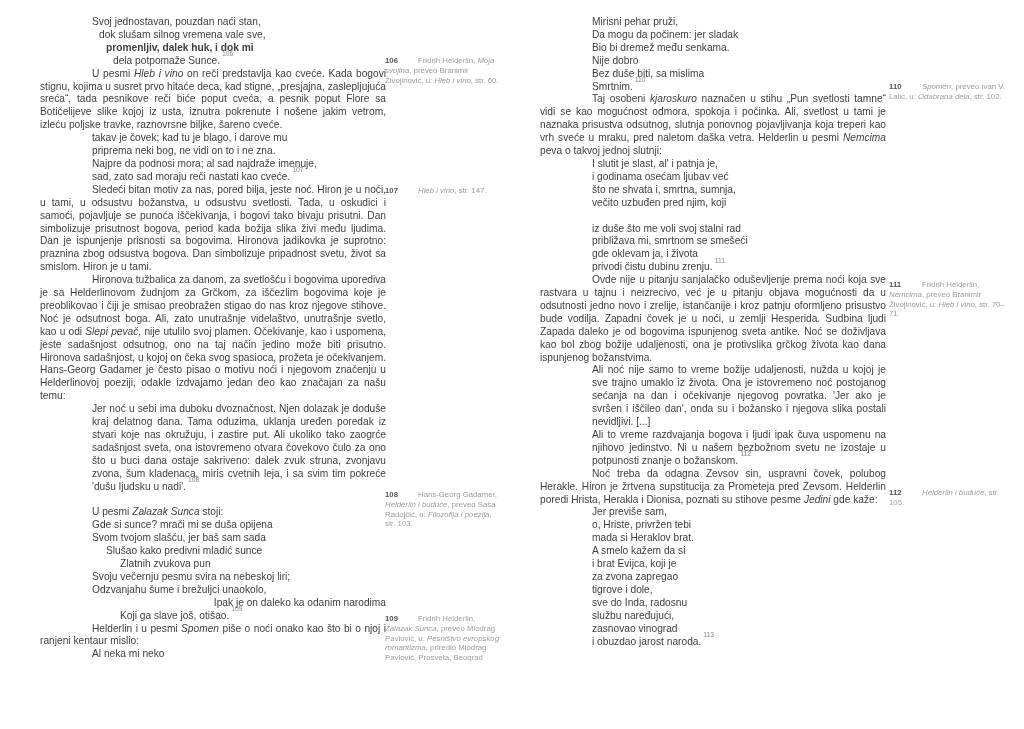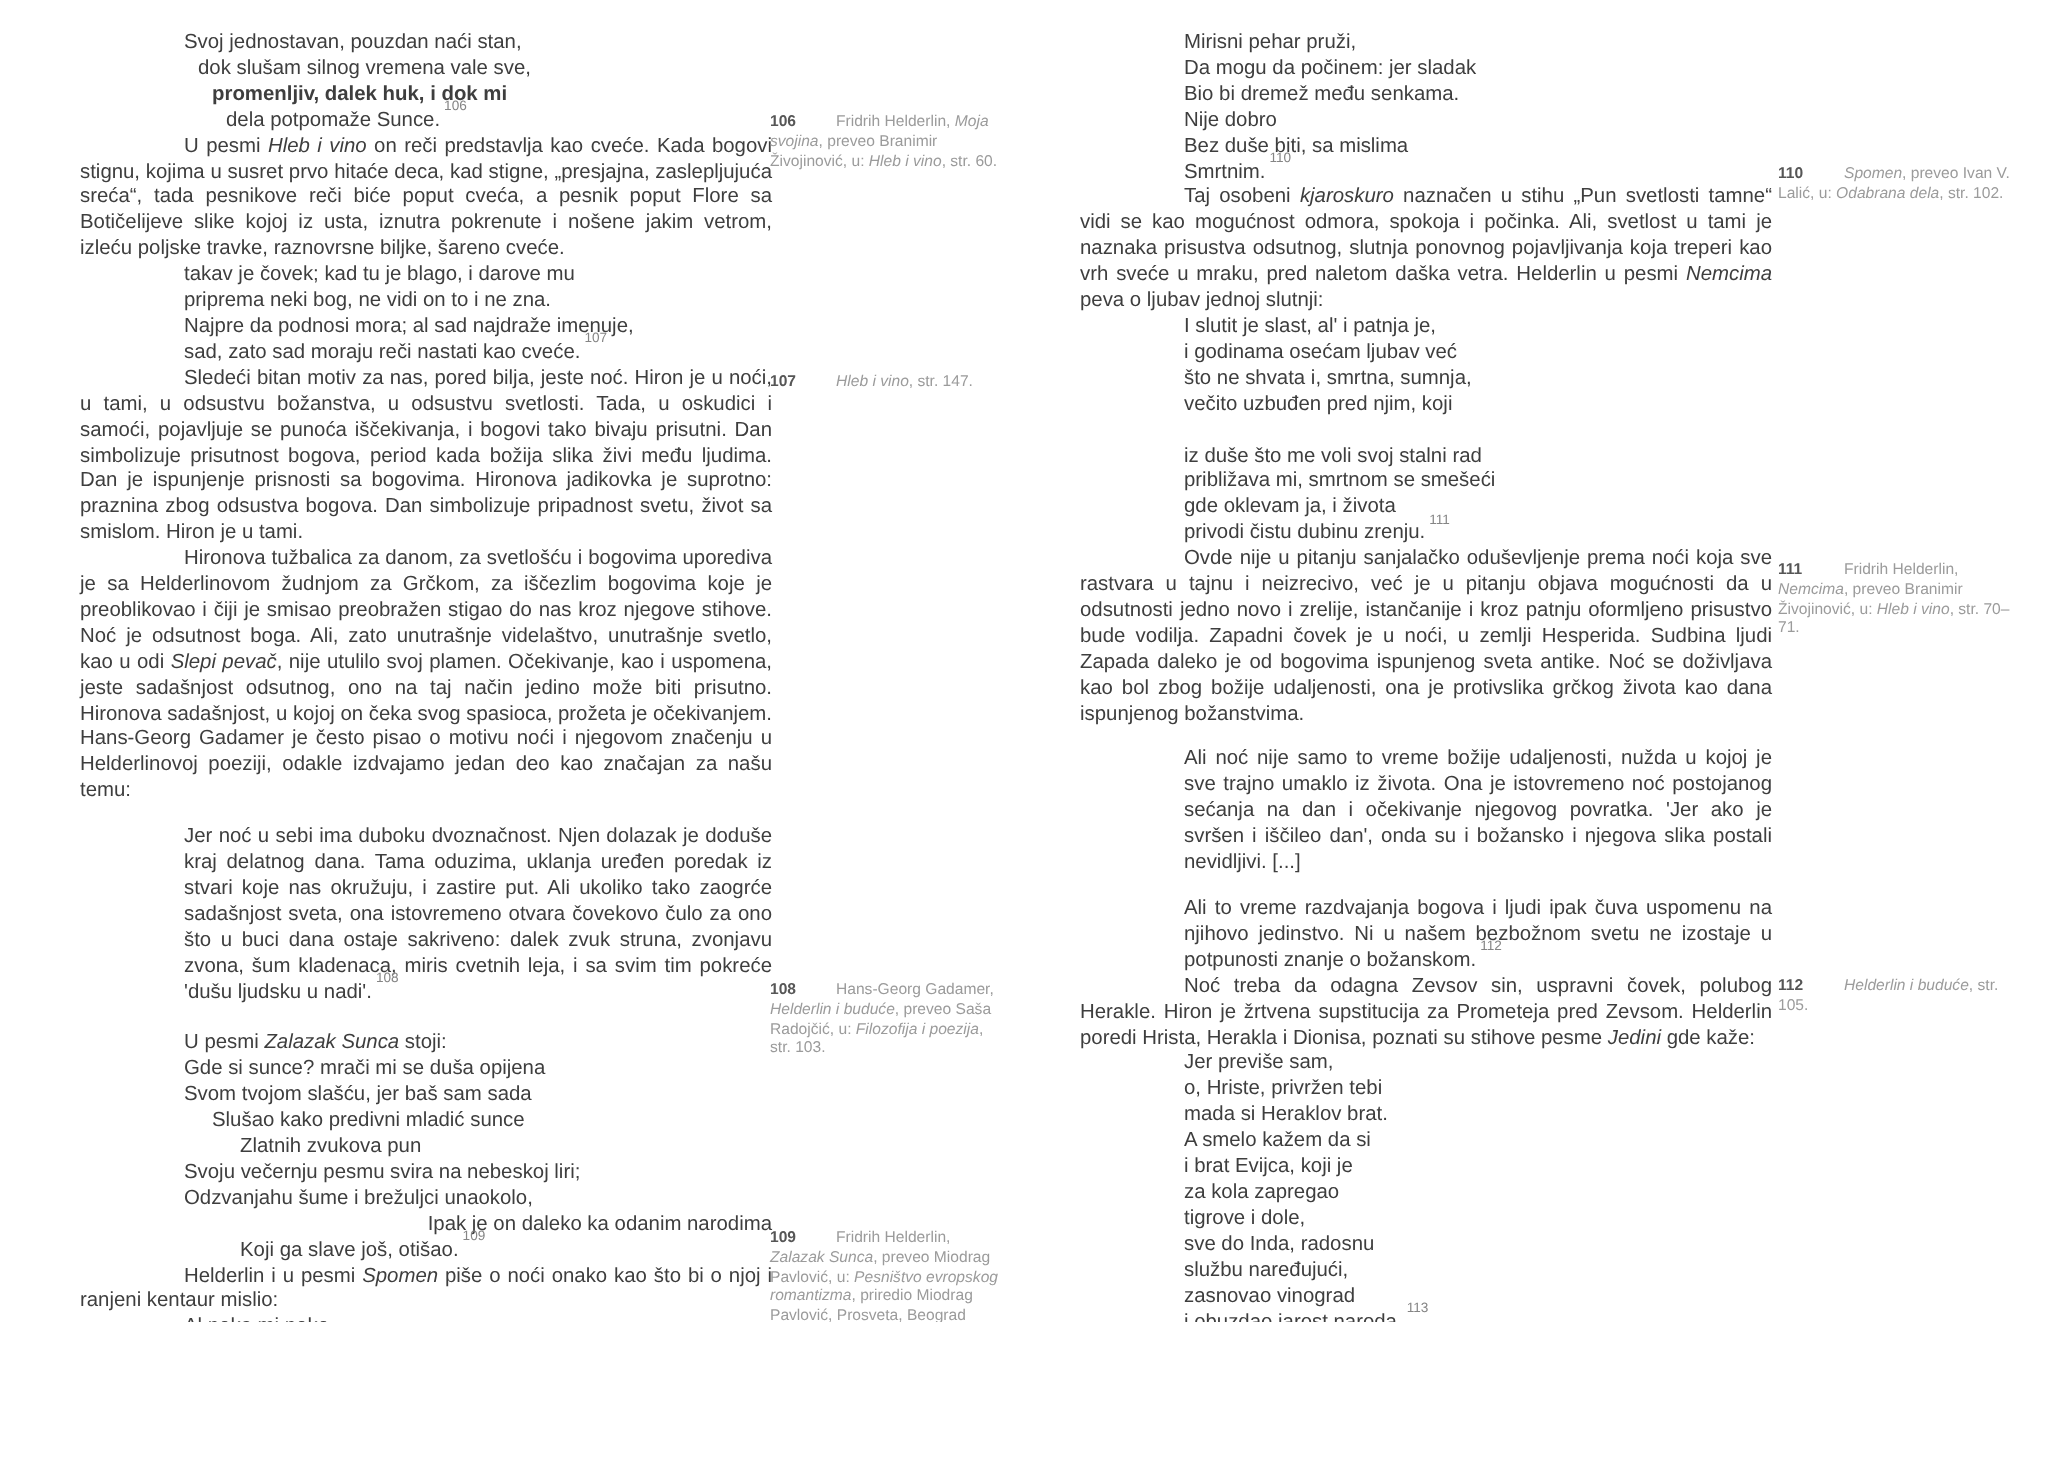--- a/index.html
+++ b/index.html
@@ -8,21 +8,21 @@
     font-family:"Liberation Sans", sans-serif; color:#3e3e3e; overflow:hidden;
   }
   .body-col {
     position:absolute; top:16px; width:346px;
     font-size:10.2px; line-height:12.9px;
   }
   .page-left  .body-col { left:40px; }
   .page-right .body-col { left:540px; }
   .body-col p { margin:0; text-align:justify; }
   .body-col p.para  { text-indent:52px; }
-  .body-col p.quote { margin-left:52px;margin-top:10px; }
+  .body-col p.quote { margin-left:52px; }
   .verse { margin-left:52px; }
   .vline { white-space:nowrap; }
   .gap { margin-top:12.9px; }
   sup.fnref {
     font-size:6.8px; line-height:0; position:relative; top:-3.2px;
     margin-left:2px; color:#858585; font-style:normal; letter-spacing:0;
   }
   .fn-col {
     position:absolute; top:4px; height:729px; width:118px;
     font-size:7.8px; line-height:9.8px; color:#9b9b9b; text-align:left;
@@ -97,21 +97,21 @@
   <section class="page page-right">
     <div class="body-col">
         <div class="verse">
           <div class="vline"><span>Mirisni pehar pruži,</span></div>
           <div class="vline"><span>Da mogu da počinem: jer sladak</span></div>
           <div class="vline"><span>Bio bi dremež među senkama.</span></div>
           <div class="vline"><span>Nije dobro</span></div>
           <div class="vline"><span>Bez duše biti, sa mislima</span></div>
           <div class="vline"><span>Smrtnim.</span><sup class="fnref">110</sup></div>
         </div>
-        <p class="para gap"><span>Taj osobeni </span><i>kjaroskuro</i><span> naznačen u stihu „Pun svetlosti tamne“ vidi se kao mogućnost odmora, spokoja i počinka. Ali, svetlost u tami je naznaka prisustva odsutnog, slutnja ponovnog pojavljivanja koja treperi kao vrh sveće u mraku, pred naletom daška vetra. Helderlin u pesmi </span><i>Nemcima</i><span> peva o ljubav jednoj slutnji:</span></p>
+        <p class="para gap"><span>Taj osobeni </span><i>kjaroskuro</i><span> naznačen u stihu „Pun svetlosti tamne“ vidi se kao mogućnost odmora, spokoja i počinka. Ali, svetlost u tami je naznaka prisustva odsutnog, slutnja ponovnog pojavljivanja koja treperi kao vrh sveće u mraku, pred naletom daška vetra. Helderlin u pesmi </span><i>Nemcima</i><span> peva o takvoj jednoj slutnji:</span></p>
         <div class="verse">
           <div class="vline"><span>I slutit je slast, al' i patnja je,</span></div>
           <div class="vline"><span>i godinama osećam ljubav već</span></div>
           <div class="vline"><span>što ne shvata i, smrtna, sumnja,</span></div>
           <div class="vline"><span>večito uzbuđen pred njim, koji</span></div>
           <div class="vline">&nbsp;</div>
           <div class="vline"><span>iz duše što me voli svoj stalni rad</span></div>
           <div class="vline"><span>približava mi, smrtnom se smešeći</span></div>
           <div class="vline"><span>gde oklevam ja, i života</span></div>
           <div class="vline"><span>privodi čistu dubinu zrenju.</span><sup class="fnref">111</sup></div>
@@ -119,21 +119,21 @@
         <p class="para gap"><span>Ovde nije u pitanju sanjalačko oduševljenje prema noći koja sve rastvara u tajnu i neizrecivo, već je u pitanju objava mogućnosti da u odsutnosti jedno novo i zrelije, istančanije i kroz patnju oformljeno prisustvo bude vodilja. Zapadni čovek je u noći, u zemlji Hesperida. Sudbina ljudi Zapada daleko je od bogovima ispunjenog sveta antike. Noć se doživljava kao bol zbog božije udaljenosti, ona je protivslika grčkog života kao dana ispunjenog božanstvima.</span></p>
         <p class="quote"><span>Ali noć nije samo to vreme božije udaljenosti, nužda u kojoj je sve trajno umaklo iz života. Ona je istovremeno noć postojanog sećanja na dan i očekivanje njegovog povratka. 'Jer ako je svršen i iščileo dan', onda su i božansko i njegova slika postali nevidljivi. [...]</span></p>
         <p class="quote gap"><span>Ali to vreme razdvajanja bogova i ljudi ipak čuva uspomenu na njihovo jedinstvo. Ni u našem bezbožnom svetu ne izostaje u potpunosti znanje o božanskom.</span><sup class="fnref">112</sup></p>
         <p class="para gap"><span>Noć treba da odagna Zevsov sin, uspravni čovek, polubog Herakle. Hiron je žrtvena supstitucija za Prometeja pred Zevsom. Helderlin poredi Hrista, Herakla i Dionisa, poznati su stihove pesme </span><i>Jedini</i><span> gde kaže:</span></p>
         <div class="verse">
           <div class="vline"><span>Jer previše sam,</span></div>
           <div class="vline"><span>o, Hriste, privržen tebi</span></div>
           <div class="vline"><span>mada si Heraklov brat.</span></div>
           <div class="vline"><span>A smelo kažem da si</span></div>
           <div class="vline"><span>i brat Evijca, koji je</span></div>
-          <div class="vline"><span>za kola zapregao</span></div>
+          <div class="vline"><span>za zvona zapregao</span></div>
           <div class="vline"><span>tigrove i dole,</span></div>
           <div class="vline"><span>sve do Inda, radosnu</span></div>
           <div class="vline"><span>službu naređujući,</span></div>
           <div class="vline"><span>zasnovao vinograd</span></div>
           <div class="vline"><span>i obuzdao jarost naroda.</span><sup class="fnref">113</sup></div>
         </div>
       </div>
     <div class="fn-col">
         <div class="footnote" style="top: 78px;"><span class="fn-num">110</span><span class="fn-text"><i>Spomen</i><span>, preveo Ivan V. Lalić, u: </span><i>Odabrana dela</i><span>, str. 102.</span></span></div>
         <div class="footnote" style="top: 276px;"><span class="fn-num">111</span><span class="fn-text"><span>Fridrih Helderlin, </span><i>Nemcima</i><span>, preveo Branimir Živojinović, u: </span><i>Hleb i vino</i><span>, str. 70–71.</span></span></div>

